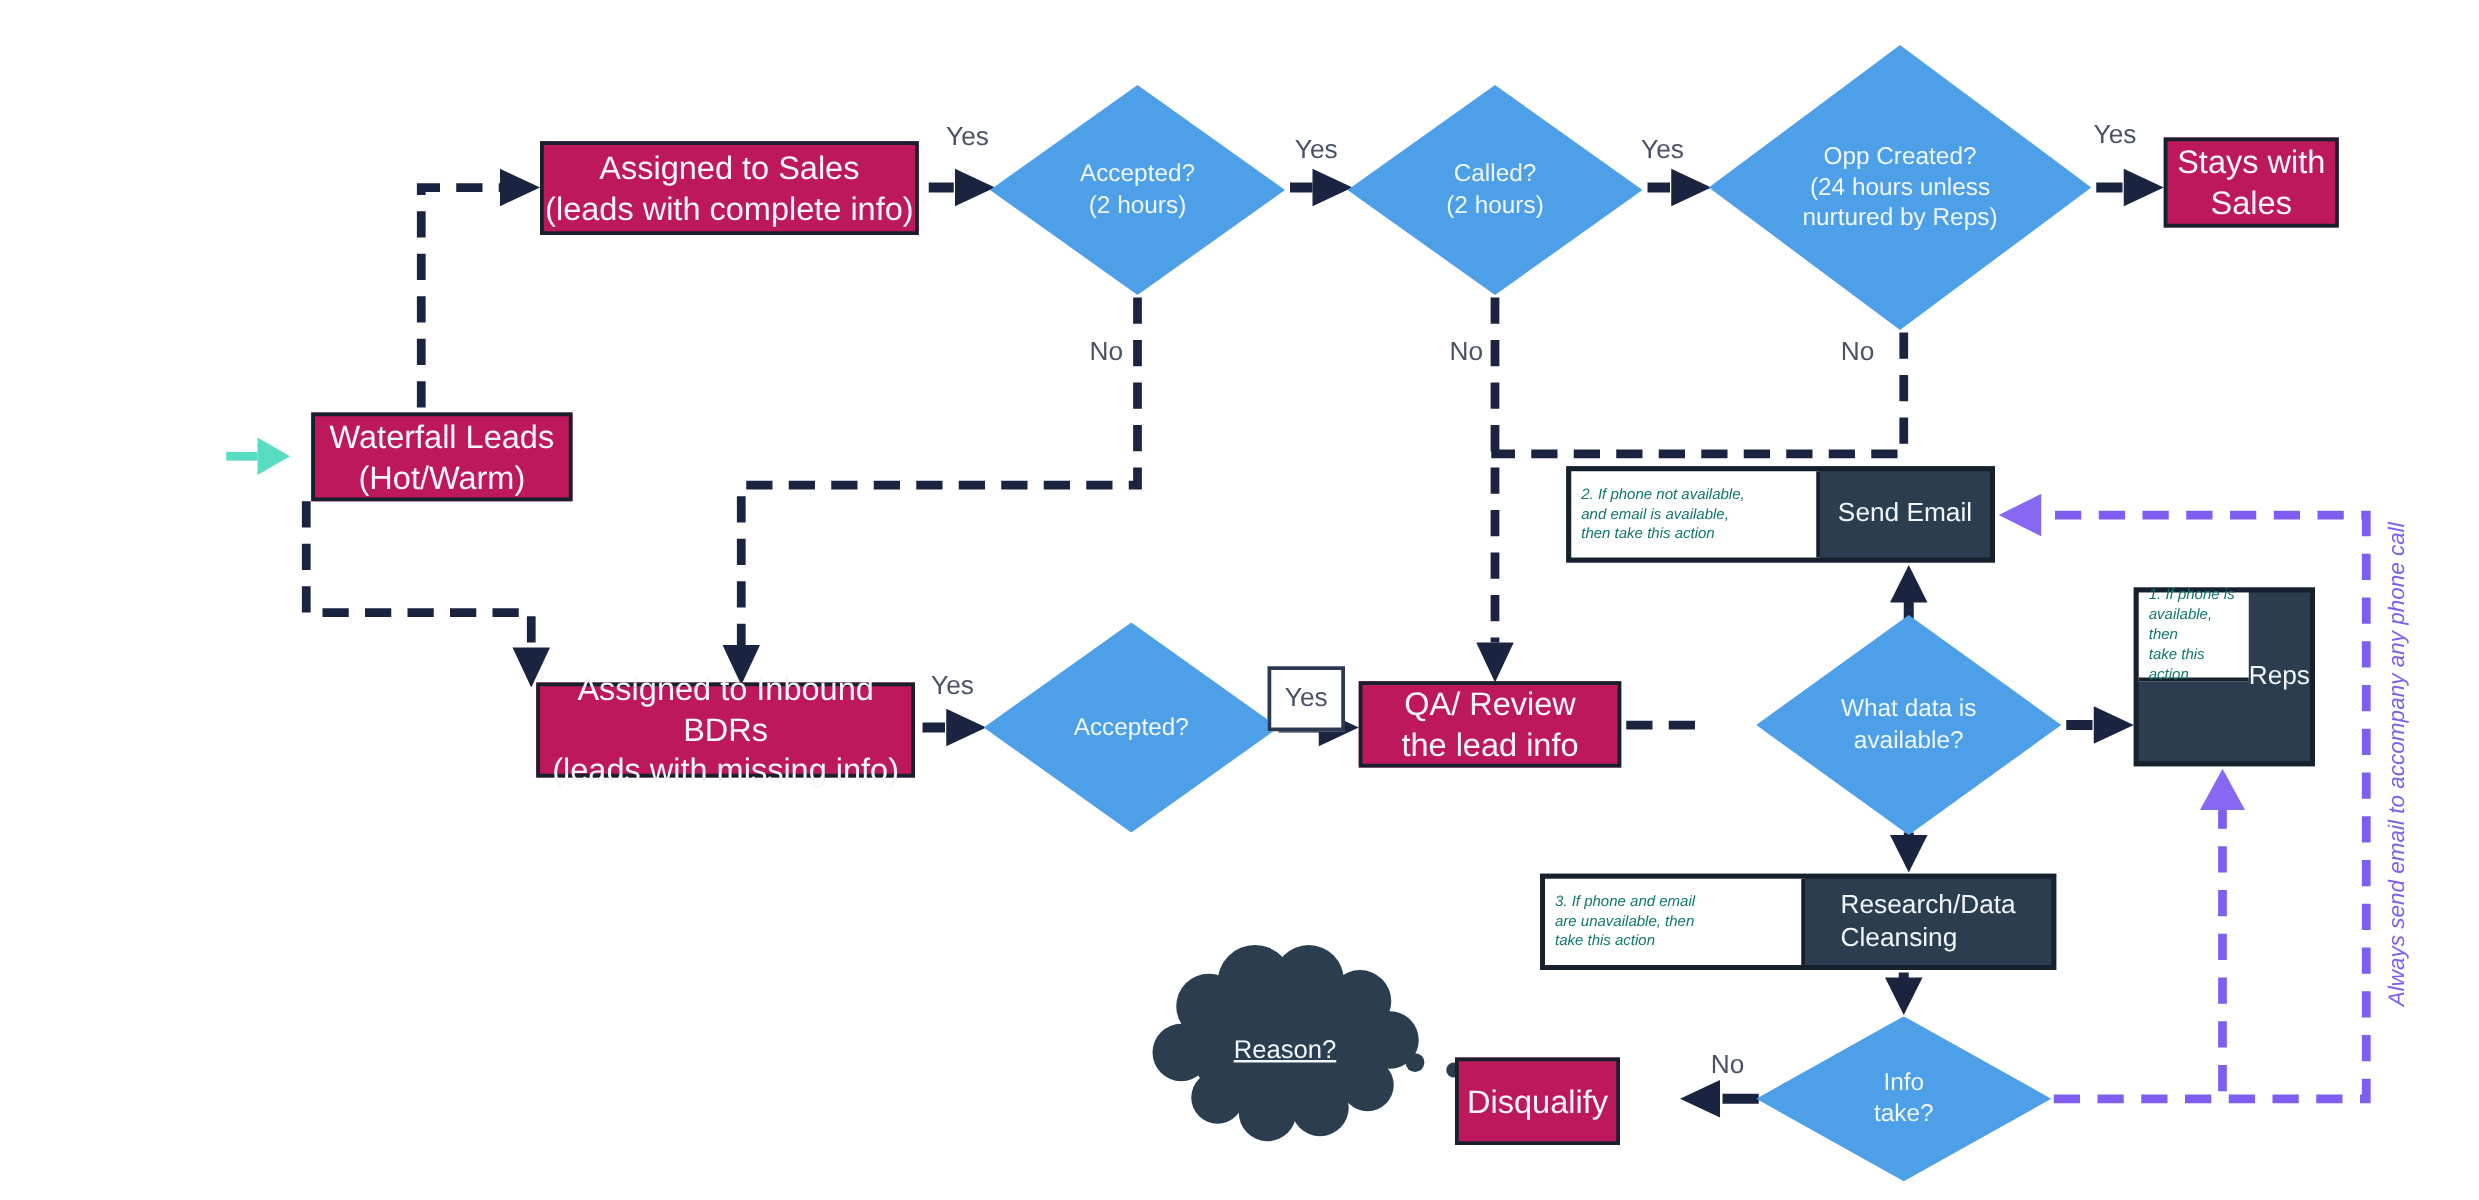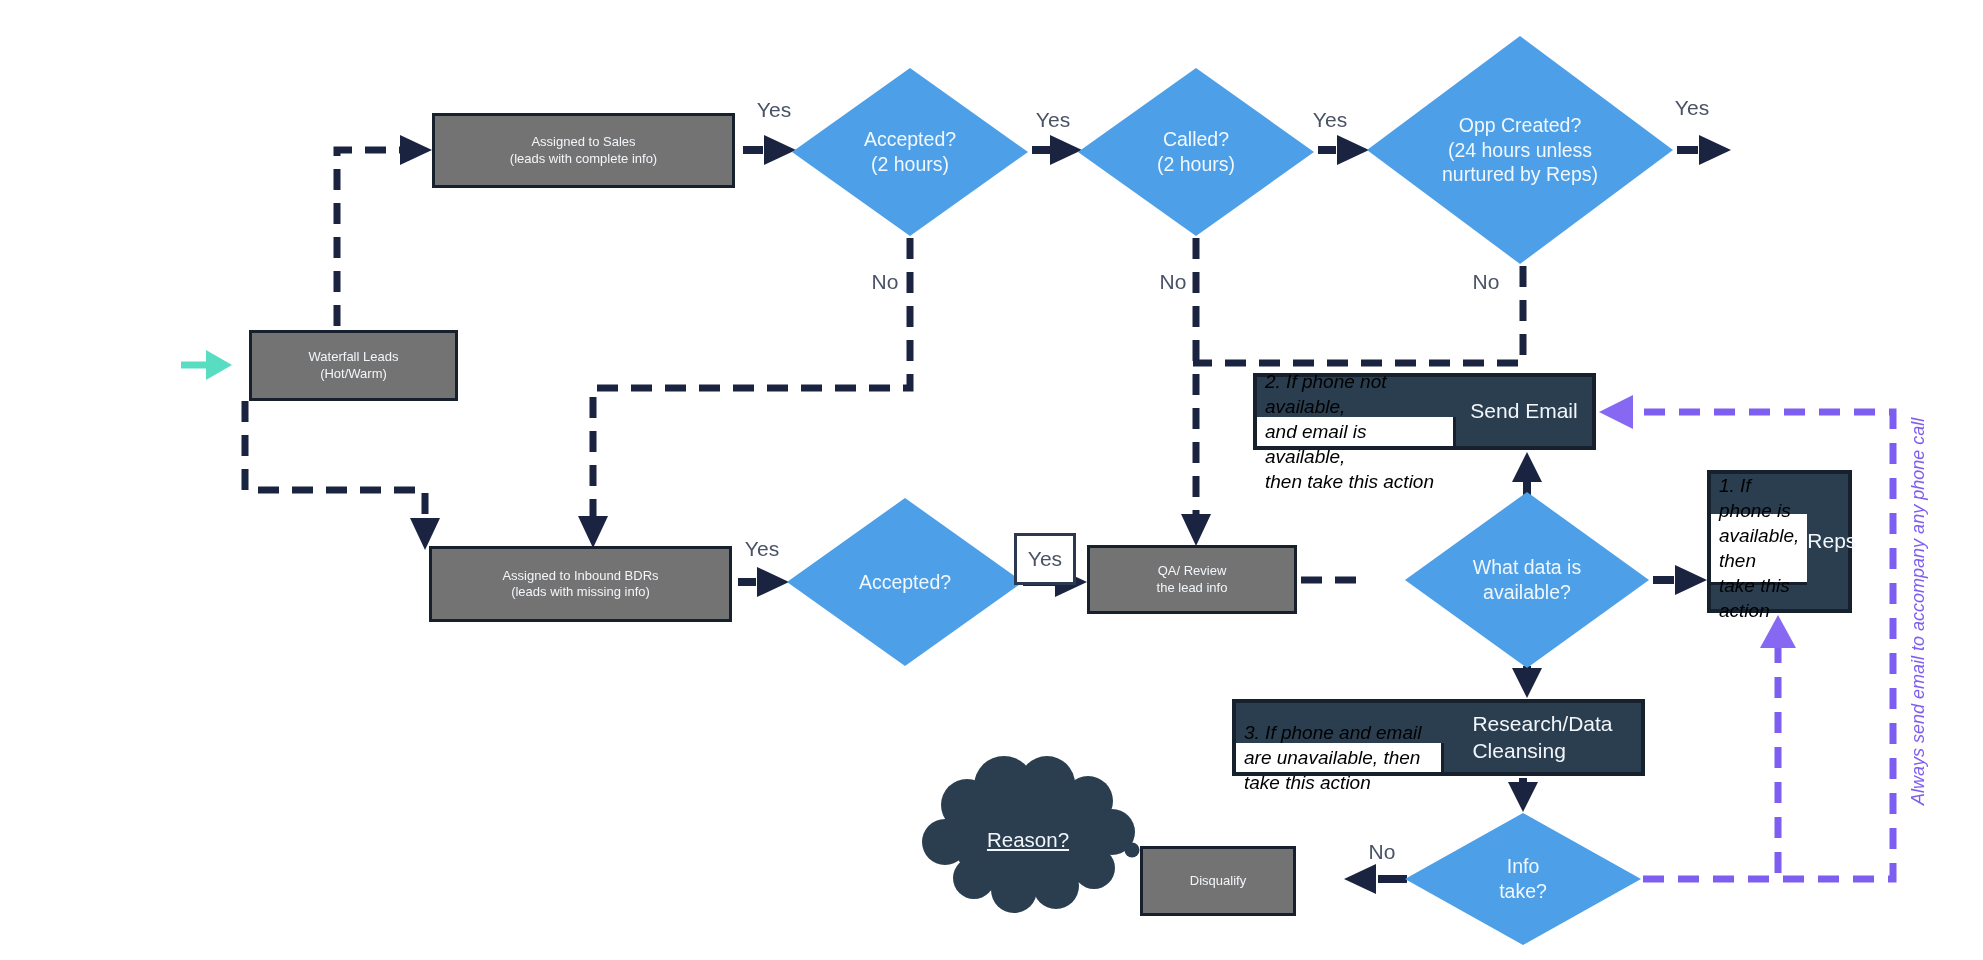--- a/index.html
+++ b/index.html
@@ -2,40 +2,40 @@
 <html><head>
 <meta charset="utf-8">
 <style>
   html,body { margin:0; padding:0; background:#ffffff; }
   #canvas {
     position:relative; width:1983px; height:960px; background:#ffffff;
     font-family:"Liberation Sans", sans-serif; overflow:hidden;
   }
   #edges { position:absolute; left:0; top:0; z-index:1; pointer-events:none; }
   .node {
-    position:absolute; background:#737373; border:3px solid #17212e; color:#f2f6fa;
+    position:absolute; background:#be185d; border:3px solid #17212e; color:#f2f6fa;
     display:flex; align-items:center; justify-content:center; text-align:center;
-    font-size:13px; line-height:1.26; box-sizing:border-box; z-index:2;
+    font-size:26px; line-height:1.26; box-sizing:border-box; z-index:2;
   }
   .nl { white-space:pre-line; }
   .start-node { background:#58dcc2; border:none; color:#16404d; font-size:21px; }
   .diamond {
     position:absolute; background:#4d9fe8; z-index:2;
     clip-path:polygon(50% 0,100% 50%,50% 100%,0 50%);
     display:flex; align-items:center; justify-content:center; text-align:center;
     color:#f0f7fd; font-size:19.5px; line-height:1.28;
   }
   .combo {
     position:absolute; border:4px solid #17212e; background:#2a3e50;
     display:flex; box-sizing:border-box; z-index:2;
   }
   .combo .note {
-    background:#ffffff; color:#000000; font-style:italic; font-size:19px;
+    background:#ffffff; color:#0f766e; font-style:italic; font-size:12px;
     line-height:1.32; padding:5px 8px; white-space:pre-line; box-sizing:border-box;
-    display:flex; align-items:center;margin-top:40px;
+    display:flex; align-items:center;
   }
   .combo .dark-part {
     flex:1; display:flex; align-items:center; justify-content:center;
     color:#f2f6fa; font-size:21px; white-space:pre-line; line-height:1.26;
   }
   .combo-row .note { border-right:3px solid #17212e; }
   .combo-col { flex-direction:row; }
   .combo-col .note { border-bottom:3px solid #17212e; }
   .elabel {
     position:absolute; transform:translate(-50%,-50%); font-size:21px;
@@ -156,20 +156,24 @@
     <span class="nl">Called?
 (2 hours)</span>
   </div>
 
   <div class="diamond" style="left:1367px;top:36px;width:306px;height:228px">
     <span class="nl">Opp Created?
 (24 hours unless
 nurtured by Reps)</span>
   </div>
 
+  <div class="node" style="left:1731px;top:110px;width:140px;height:72px">
+    <span class="nl">Stays with
+Sales</span>
+  </div>
 
   <div class="node" style="left:429px;top:546px;width:303px;height:76px">
     <span class="nl">Assigned to Inbound BDRs
 (leads with missing info)</span>
   </div>
 
   <div class="diamond" style="left:787px;top:498px;width:236px;height:168px">
     <span class="nl">Accepted?</span>
   </div>
 
@@ -203,21 +207,21 @@
 take this action</div>
     <div class="dark-part">Research/Data
 Cleansing</div>
   </div>
 
   <div class="diamond" style="left:1405px;top:813px;width:236px;height:132px">
     <span class="nl">Info
 take?</span>
   </div>
 
-  <div class="node" style="left:1140px;top:846px;width:156px;height:70px">
+  <div class="node" style="left:1164px;top:846px;width:132px;height:70px">
     <span class="nl">Disqualify</span>
   </div>
 
   <div class="cloud-label" style="left:1028px;top:840px">Reason?</div>
 
   <div class="elabel" style="left:774px;top:110px">Yes</div>
   <div class="elabel" style="left:1053px;top:120px">Yes</div>
   <div class="elabel" style="left:1330px;top:120px">Yes</div>
   <div class="elabel" style="left:1692px;top:108px">Yes</div>
   <div class="elabel" style="left:762px;top:549px">Yes</div>

